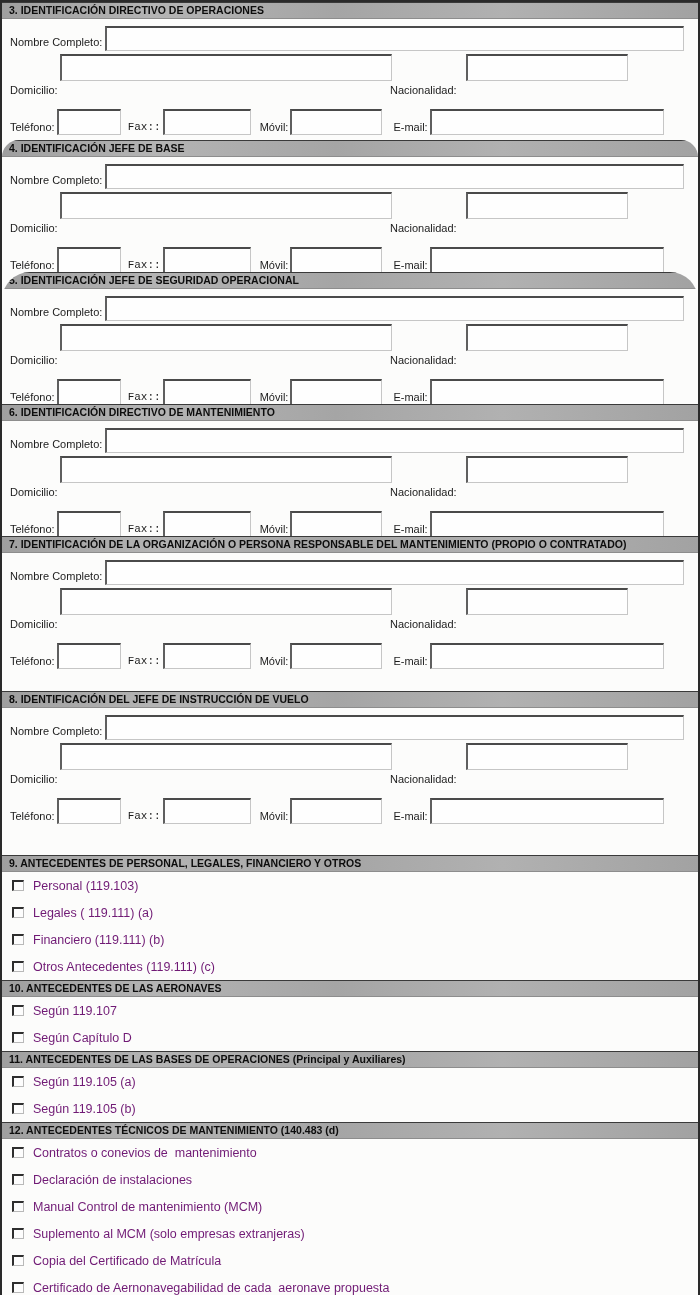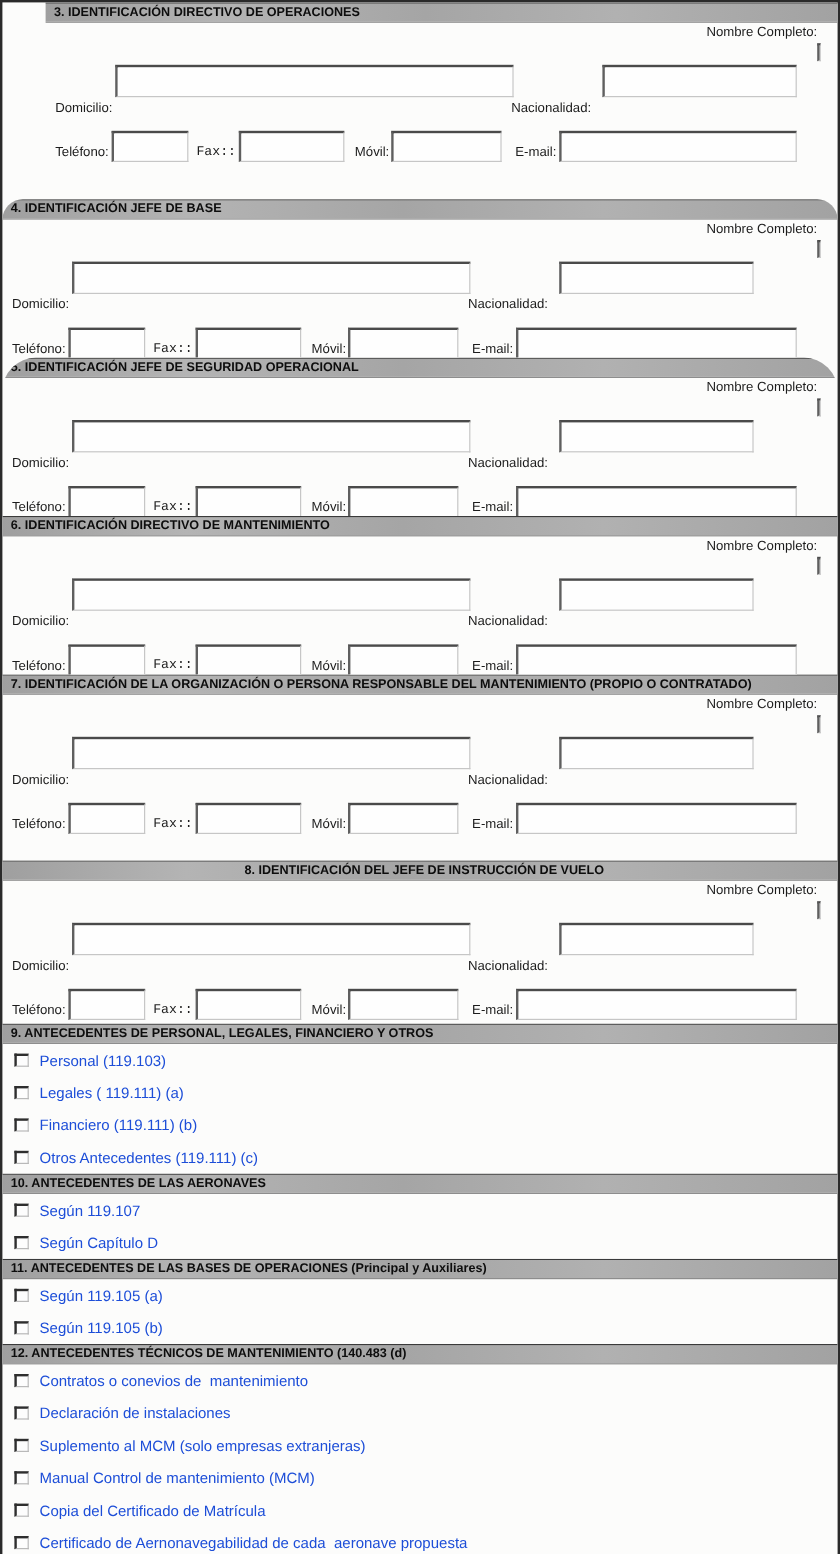--- a/index.html
+++ b/index.html
@@ -14,21 +14,21 @@
     box-sizing:border-box;height:17px;line-height:15px;padding-left:7px;
     background:linear-gradient(90deg,#9f9f9f,#b4b4b4 22%,#a5a5a5 48%,#b1b1b1 72%,#a2a2a2);
     border-top:1px solid #3a3a3a;border-bottom:1px solid #8d8d8d;
     font-weight:bold;font-size:10.5px;color:#0d0d0d;white-space:nowrap;
   }
   .lbl{font-size:11px;color:#1c1c1c;white-space:nowrap;}
   .fieldbox{
     box-sizing:border-box;background:#fefefe;
     border:1px solid #c6c6c6;border-top:2px solid #4a4a4a;border-left:2px solid #5f5f5f;
   }
-  .row-name{display:flex;align-items:flex-end;height:30px;margin-top:2px;padding:0 14px 0 8px;flex-direction:column;}
+  .row-name{display:flex;align-items:flex-end;height:30px;margin-top:2px;padding:0 14px 0 8px;}
   .row-name .lbl{padding-bottom:3px;margin-right:3px;}
   .name-box{flex:1;height:25px;}
   .row-boxes{position:relative;height:27px;margin-top:3px;}
   .dom-box{position:absolute;left:58px;width:332px;height:27px;}
   .nac-box{position:absolute;left:464px;width:162px;height:27px;}
   .row-labels{position:relative;height:17px;margin-top:2px;}
   .row-labels .dom-lbl{position:absolute;left:8px;top:1px;}
   .row-labels .nac-lbl{position:absolute;left:388px;top:1px;}
   .row-phones{display:flex;align-items:flex-end;height:35px;padding:0 34px 4px 8px;}
   .row-phones .lbl{padding-bottom:2px;}
@@ -37,27 +37,27 @@
   .fax-box{width:88px;height:26px;margin-left:2px;}
   .mov-lbl{margin-left:9px;}
   .mov-box{width:92px;height:26px;margin-left:2px;}
   .eml-lbl{margin-left:11px;}
   .eml-box{flex:1;height:26px;margin-left:2px;}
   .chk-row{display:flex;align-items:center;height:27px;padding-left:10px;}
   .chk{
     box-sizing:border-box;width:12px;height:11px;margin-right:9px;background:#fdfdfd;
     border:1px solid #b9b9b9;border-top:2px solid #2e2e2e;border-left:2px solid #2e2e2e;
   }
-  .chk-lbl{font-size:12.5px;color:#1d4ed8;white-space:pre;}
+  .chk-lbl{font-size:12.5px;color:#701a75;white-space:pre;}
 </style>
 </head>
 <body>
 
 <div class="page" id="form-root">
-    <div class="sec" style="height: 164px; padding-left: 36px;">
+    <div class="sec" style="height: 138px;">
       <div class="sec-header"><span>3. IDENTIFICACIÓN DIRECTIVO DE OPERACIONES</span></div>
       <div class="row-name">
         <span class="lbl">Nombre Completo:</span>
         <div class="fieldbox name-box"></div>
       </div>
       <div class="row-boxes">
         <div class="fieldbox dom-box"></div>
         <div class="fieldbox nac-box"></div>
       </div>
       <div class="row-labels">
@@ -168,21 +168,21 @@
         <span class="lbl">Teléfono:</span>
         <div class="fieldbox tel-box"></div>
         <span class="lbl fax-lbl">Fax::</span>
         <div class="fieldbox fax-box"></div>
         <span class="lbl mov-lbl">Móvil:</span>
         <div class="fieldbox mov-box"></div>
         <span class="lbl eml-lbl">E-mail:</span>
         <div class="fieldbox eml-box"></div>
       </div>
     </div>
-    <div class="sec" style="height: 136px; text-align: center;">
+    <div class="sec" style="height: 164px;">
       <div class="sec-header"><span>8. IDENTIFICACIÓN DEL JEFE DE INSTRUCCIÓN DE VUELO</span></div>
       <div class="row-name">
         <span class="lbl">Nombre Completo:</span>
         <div class="fieldbox name-box"></div>
       </div>
       <div class="row-boxes">
         <div class="fieldbox dom-box"></div>
         <div class="fieldbox nac-box"></div>
       </div>
       <div class="row-labels">
@@ -246,25 +246,25 @@
       <div class="chk-row">
         <span class="chk"></span>
         <span class="chk-lbl">Contratos o conevios de  mantenimiento</span>
       </div>
       <div class="chk-row">
         <span class="chk"></span>
         <span class="chk-lbl">Declaración de instalaciones</span>
       </div>
       <div class="chk-row">
         <span class="chk"></span>
+        <span class="chk-lbl">Manual Control de mantenimiento (MCM)</span>
+      </div>
+      <div class="chk-row">
+        <span class="chk"></span>
         <span class="chk-lbl">Suplemento al MCM (solo empresas extranjeras)</span>
-      </div>
-      <div class="chk-row">
-        <span class="chk"></span>
-        <span class="chk-lbl">Manual Control de mantenimiento (MCM)</span>
       </div>
       <div class="chk-row">
         <span class="chk"></span>
         <span class="chk-lbl">Copia del Certificado de Matrícula</span>
       </div>
       <div class="chk-row">
         <span class="chk"></span>
         <span class="chk-lbl">Certificado de Aernonavegabilidad de cada  aeronave propuesta</span>
       </div>
       <div class="chk-row">

